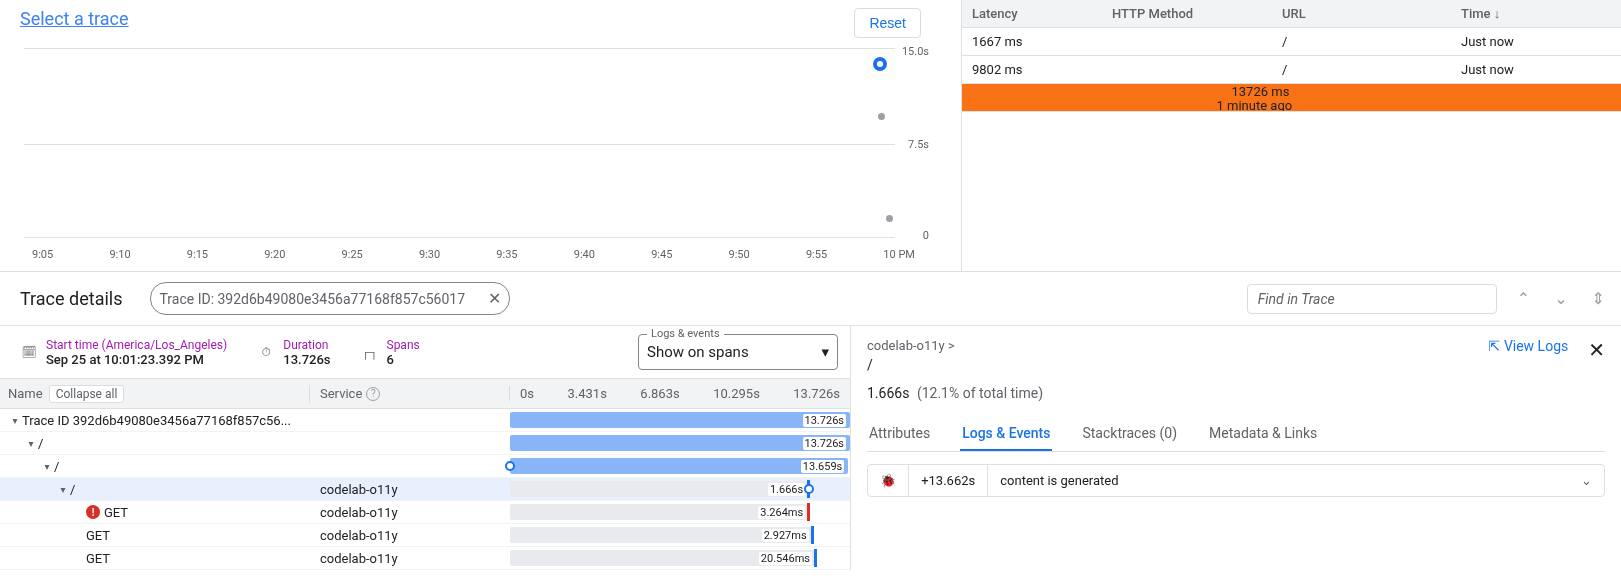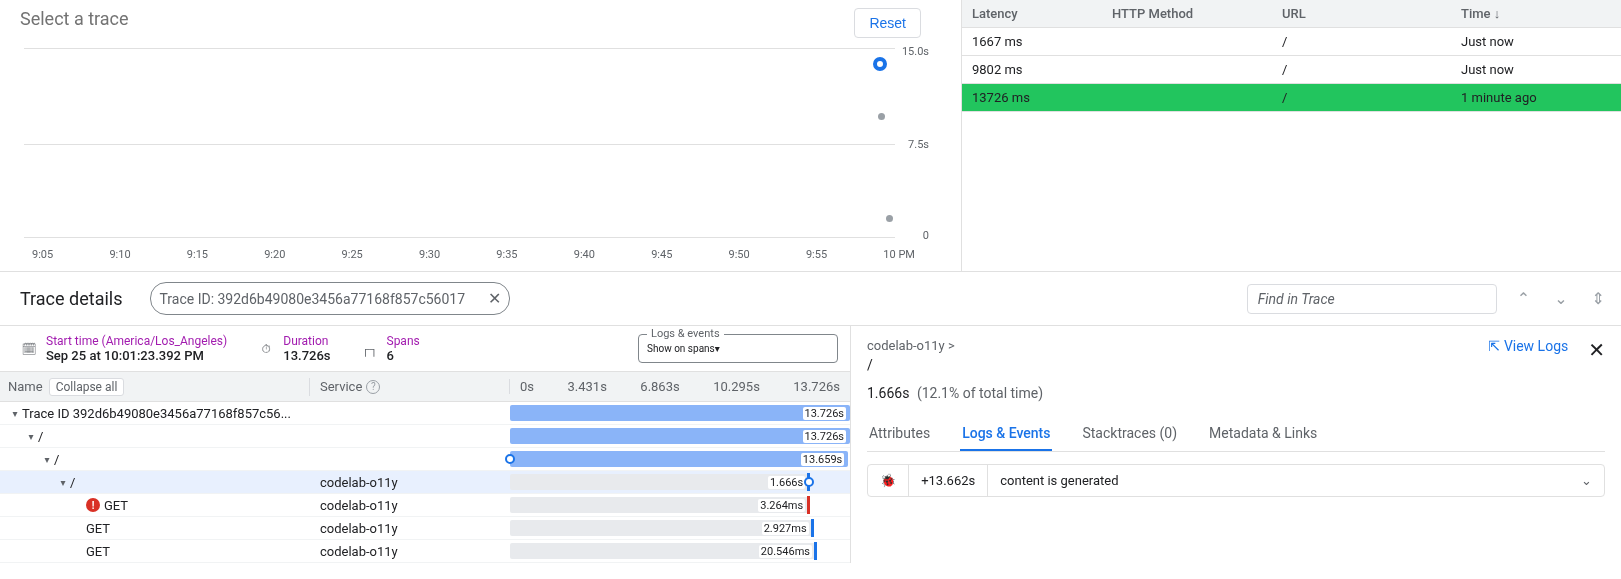--- a/index.html
+++ b/index.html
@@ -1,35 +1,35 @@
 <!DOCTYPE html>
 <html><head>
 <meta charset="utf-8">
 <style>
 * { box-sizing: border-box; margin: 0; padding: 0; }
 body { font-family: Roboto, "Google Sans", Arial, sans-serif; font-size: 13px; color: #202124; background: #fff; width: 1621px; }
 .top-panel { display: flex; border-bottom: 1px solid #e0e0e0; }
 .chart-area { flex: 1; padding: 8px 0 0 12px; position: relative; }
 .chart-header { display: flex; justify-content: space-between; align-items: flex-start; padding: 0 12px 10px 8px; }
-.chart-title { font-size: 18px; color: #737373; }
+.chart-title { font-size: 18px; color: #3b82f6; text-decoration: underline; }
 .reset-btn { border: 1px solid #dadce0; background: #fff; color: #1a73e8; padding: 6px 14px; border-radius: 4px; font-size: 14px; cursor: pointer; }
 .chart-body { position: relative; height: 190px; margin: 0 38px 0 12px; border-top: 1px solid #e0e0e0; }
 .chart-mid-line { position: absolute; left: 0; right: 0; top: 50%; border-top: 1px solid #e0e0e0; }
 .chart-bot-line { position: absolute; left: 0; right: 0; bottom: 0; border-top: 1px solid #e0e0e0; }
 .y-label { position: absolute; right: -34px; font-size: 11px; color: #5f6368; }
 .y-label.y0 { top: -4px; }
 .y-label.y1 { top: calc(50% - 6px); }
 .y-label.y2 { bottom: -4px; }
 .pt { position: absolute; width: 7px; height: 7px; border-radius: 50%; background: #9aa0a6; }
 .pt.active { background: #fff; border: 4px solid #1a73e8; width: 14px; height: 14px; }
 .x-axis { display: flex; justify-content: space-between; margin: 10px 18px 10px 20px; font-size: 11px; color: #5f6368; }
 .trace-table { width: 660px; border-left: 1px solid #e0e0e0; margin-left: 28px; }
 .tt-row { display: flex; align-items: center; height: 28px; border-bottom: 1px solid #e0e0e0; }
 .tt-row.header { background: #f1f3f4; color: #5f6368; font-weight: 500; }
-.tt-row.selected { background: #22c55e; }
+.tt-row.selected { background: #f97316; flex-direction: column; }
 .tt-cell { padding: 0 10px; overflow: hidden; text-overflow: ellipsis; white-space: nowrap; }
 .tt-cell.c1 { width: 140px; }
 .tt-cell.c2 { width: 170px; }
 .tt-cell.c3 { flex: 1; }
 .tt-cell.c4 { width: 170px; }
 .sort-arrow { display: inline-block; }
 
 .mid-panel { display: flex; align-items: center; padding: 10px 12px 10px 20px; border-bottom: 1px solid #e0e0e0; gap: 16px; }
 .mid-title { font-size: 18px; margin-right: 12px; }
 .trace-id-input { display: flex; align-items: center; border: 1px solid #80868b; border-radius: 16px; padding: 6px 8px; width: 360px; color: #5f6368; font-size: 14px; }
@@ -41,21 +41,21 @@
 .bottom-panel { display: flex; }
 .left-pane { flex: 1; border-right: 1px solid #e0e0e0; }
 .detail-head { display: flex; align-items: center; padding: 8px 12px 8px 20px; gap: 30px; border-bottom: 1px solid #e0e0e0; }
 .dh-item { display: flex; align-items: center; gap: 8px; font-size: 12px; }
 .dh-item .lbl { color: #a21caf; font-size: 12px; }
 .dh-item .val { font-size: 13px; font-weight: 500; }
 .dh-item .col { display: flex; flex-direction: column; }
 .dh-icon { width: 18px; height: 18px; display: flex; align-items: center; justify-content: center; color: #5f6368; }
 .logs-select { border: 1px solid #80868b; border-radius: 4px; padding: 4px 8px; position: relative; width: 200px; margin-left: auto; }
 .logs-select .leg { position: absolute; top: -8px; left: 8px; background: #fff; padding: 0 4px; font-size: 11px; color: #5f6368; }
-.logs-select .sel { display: flex; justify-content: flex-start; align-items: center; font-size: 10px; padding: 4px 0;}
+.logs-select .sel { display: flex; justify-content: space-between; align-items: center; font-size: 15px; padding: 4px 0;}
 .grid-head { display: flex; background: #f1f3f4; border-bottom: 1px solid #e0e0e0; font-size: 13px; color: #5f6368; height: 30px; align-items: center; }
 .gh-name { width: 310px; padding-left: 8px; display: flex; align-items: center; gap: 6px; border-right: 1px solid #dadce0;}
 .gh-name .coll { border: 1px solid #dadce0; border-radius: 3px; padding: 1px 6px; font-size: 12px; background: #fff; cursor: pointer;}
 .gh-service { width: 200px; padding-left: 10px; border-right: 1px solid #dadce0; display:flex; align-items:center; gap:4px;}
 .gh-timeline { flex: 1; display: flex; justify-content: space-between; padding: 0 10px; }
 .span-row { display: flex; height: 23px; align-items: center; font-size: 13px; border-bottom: 1px solid #f1f3f4; }
 .span-row.selected { background: #e8f0fe; }
 .sr-name { width: 310px; display: flex; align-items: center; overflow: hidden; white-space: nowrap; }
 .sr-svc { width: 200px; padding-left: 10px; }
 .sr-tl { flex: 1; position: relative; height: 100%; padding: 2px 10px 2px 5px; }

